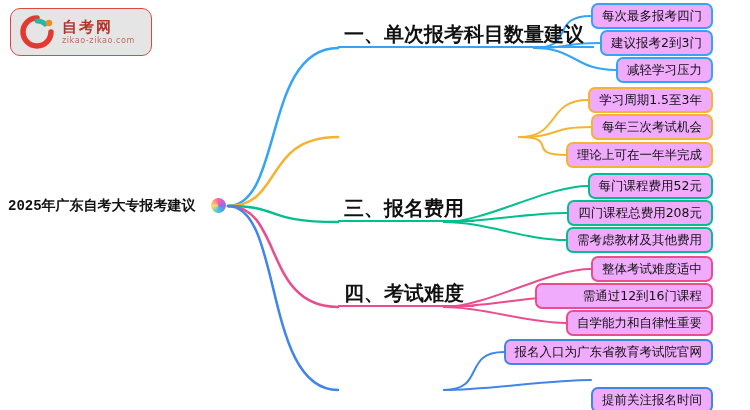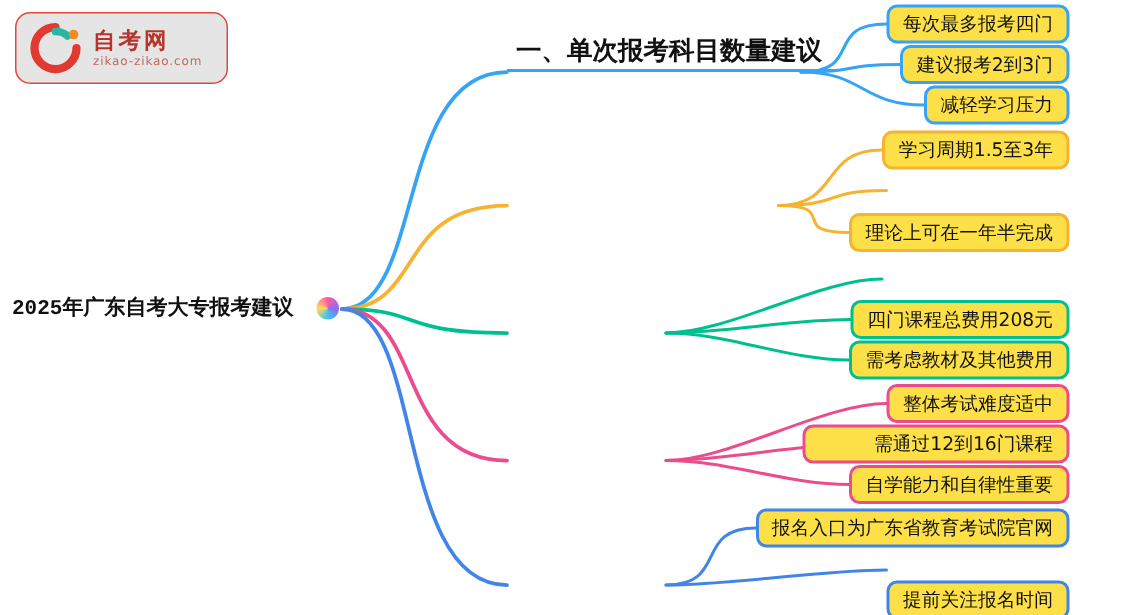--- a/index.html
+++ b/index.html
@@ -19,27 +19,27 @@
   .central-label{
     position:absolute;left:8px;top:197px;font-size:14px;font-weight:600;color:#111;
     white-space:nowrap;line-height:18px;font-family:Liberation Mono, monospace;
   }
   .burst{
     position:absolute;left:211px;top:198px;width:15px;height:15px;border-radius:50%;
     background:conic-gradient(#ff5ba6,#8e6bf0,#39c3f2,#ffd95e,#ff5ba6);
   }
   
   .branch-label{
-    position:absolute;white-space:nowrap;font-size:17px;font-weight:600;color:#111;
+    position:absolute;white-space:nowrap;font-size:20px;font-weight:600;color:#111;
     line-height:20px;padding:0 10px 2px 6px;border-bottom:2.5px solid #000;
   }
   
   .leaf{
     position:absolute;white-space:nowrap;font-size:12.5px;color:#111;line-height:18px;
-    background:#fde047;border:2px solid #000;border-radius:7px;padding:2px 9px;
+    background:#f0abfc;border:2px solid #000;border-radius:7px;padding:2px 9px;
   }
 </style>
 </head>
 <body>
 
 <div class="stage">
   <svg id="links" width="750" height="410">
       <path d="M 228 206 C 283 206, 263 48, 338 48" fill="none" stroke="#35a3f6" stroke-width="2.5" stroke-linecap="round"></path>
       <path d="M 534 48 C 576 48, 549 16, 591 16" fill="none" stroke="#35a3f6" stroke-width="2" stroke-linecap="round"></path>
       <path d="M 534 48 C 576 48, 558 43, 600 43" fill="none" stroke="#35a3f6" stroke-width="2" stroke-linecap="round"></path>
@@ -73,21 +73,25 @@
     </div>
   </div>
 
   <div class="central-label">2025年广东自考大专报考建议</div>
   <div class="burst"></div>
 <div class="branch-label" style="left: 338px; top: 24px; border-bottom-color: rgb(53, 163, 246);">一、单次报考科目数量建议</div>
     <div class="leaf" style="top: 3px; right: 37px; border-color: rgb(53, 163, 246);">每次最多报考四门</div>
     <div class="leaf" style="top: 30px; right: 37px; border-color: rgb(53, 163, 246);">建议报考2到3门</div>
     <div class="leaf" style="top: 57px; right: 37px; border-color: rgb(53, 163, 246); font-family: Liberation Serif, serif;">减轻学习压力</div>
     <div class="leaf" style="top: 87px; right: 37px; border-color: rgb(246, 179, 49); text-align: center;">学习周期1.5至3年</div>
+    <div class="leaf" style="top: 114px; right: 37px; border-color: rgb(246, 179, 49);">每年三次考试机会</div>
     <div class="leaf" style="top: 142px; right: 37px; border-color: rgb(246, 179, 49); text-align: right;">理论上可在一年半完成</div>
+    <div class="branch-label" style="left: 338px; top: 198px; border-bottom-color: rgb(0, 191, 143);">三、报名费用</div>
+    <div class="leaf" style="top: 173px; right: 37px; border-color: rgb(0, 191, 143);">每门课程费用52元</div>
     <div class="leaf" style="top: 200px; right: 37px; border-color: rgb(0, 191, 143);">四门课程总费用208元</div>
     <div class="leaf" style="top: 227px; right: 37px; border-color: rgb(0, 191, 143);">需考虑教材及其他费用</div>
+    <div class="branch-label" style="left: 338px; top: 283px; border-bottom-color: rgb(234, 76, 141);">四、考试难度</div>
     <div class="leaf" style="top: 256px; right: 37px; border-color: rgb(234, 76, 141);">整体考试难度适中</div>
     <div class="leaf" style="top: 283px; right: 37px; border-color: rgb(234, 76, 141); padding-left: 46px;">需通过12到16门课程</div>
     <div class="leaf" style="top: 310px; right: 37px; border-color: rgb(234, 76, 141);">自学能力和自律性重要</div>
     <div class="leaf" style="top: 339px; right: 37px; border-color: rgb(66, 133, 232);">报名入口为广东省教育考试院官网</div>
     <div class="leaf" style="top: 367px; right: 37px; border-color: rgb(66, 133, 232); margin-top: 20px;">提前关注报名时间</div>
   </div>
 
 </body></html>

